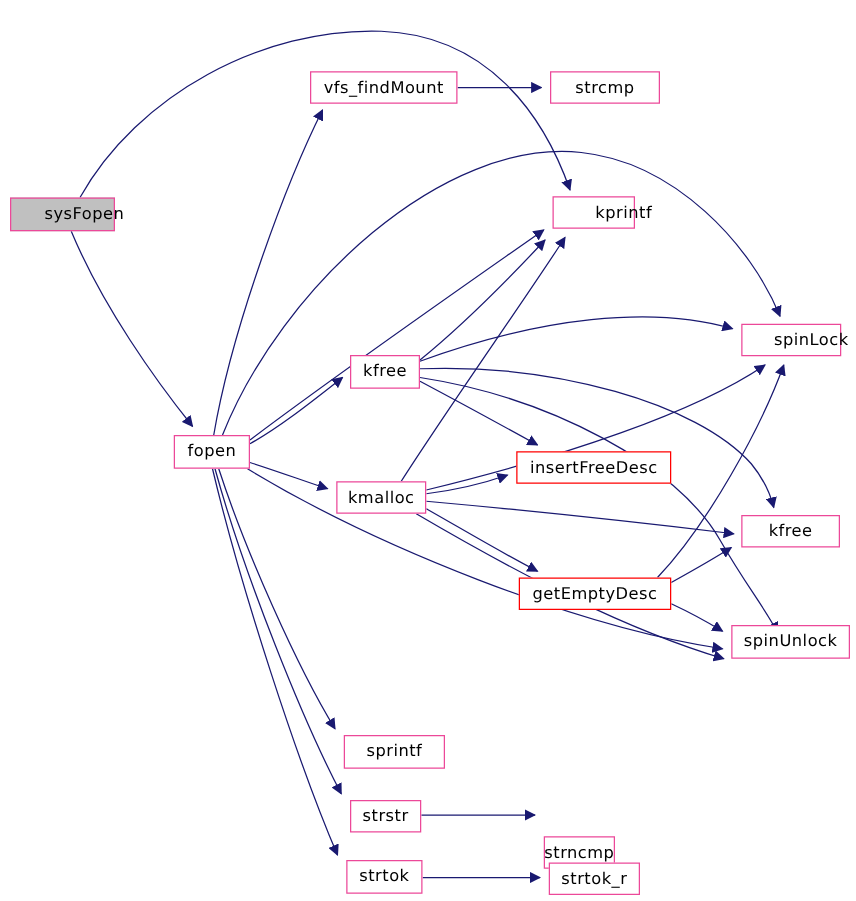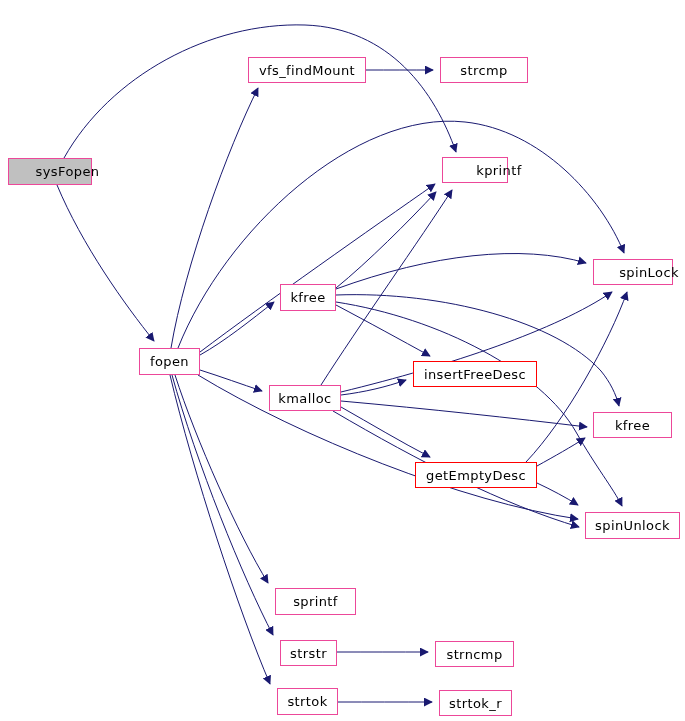--- a/index.html
+++ b/index.html
@@ -102,30 +102,30 @@
     </div>
   <div class="node" style="left: 269px; top: 385px; width: 72px; height: 26px;">
       <span>kmalloc</span>
     </div>
   <div class="node" style="left: 593px; top: 412px; width: 79px; height: 26px;">
       <span>kfree</span>
     </div>
   <div class="node truncated" style="left: 415px; top: 462px; width: 122px; height: 26px; text-align: right;">
       <span>getEmptyDesc</span>
     </div>
-  <div class="node" style="left: 585px; top: 512px; width: 95px; height: 27px;">
+  <div class="node" style="left: 585px; top: 500px; width: 95px; height: 27px;">
       <span>spinUnlock</span>
     </div>
   <div class="node" style="left: 275px; top: 588px; width: 81px; height: 27px;">
       <span>sprintf</span>
     </div>
   <div class="node" style="left: 280px; top: 640px; width: 57px; height: 26px;">
       <span>strstr</span>
     </div>
-  <div class="node" style="left: 435px; top: 641px; width: 79px; height: 26px;">
+  <div class="node" style="left: 435px; top: 669px; width: 57px; height: 26px;">
       <span>strncmp</span>
     </div>
   <div class="node" style="left: 277px; top: 688px; width: 61px; height: 27px;">
       <span>strtok</span>
     </div>
   <div class="node" style="left: 439px; top: 690px; width: 73px; height: 26px;">
       <span>strtok_r</span>
     </div>
 </div>
 

